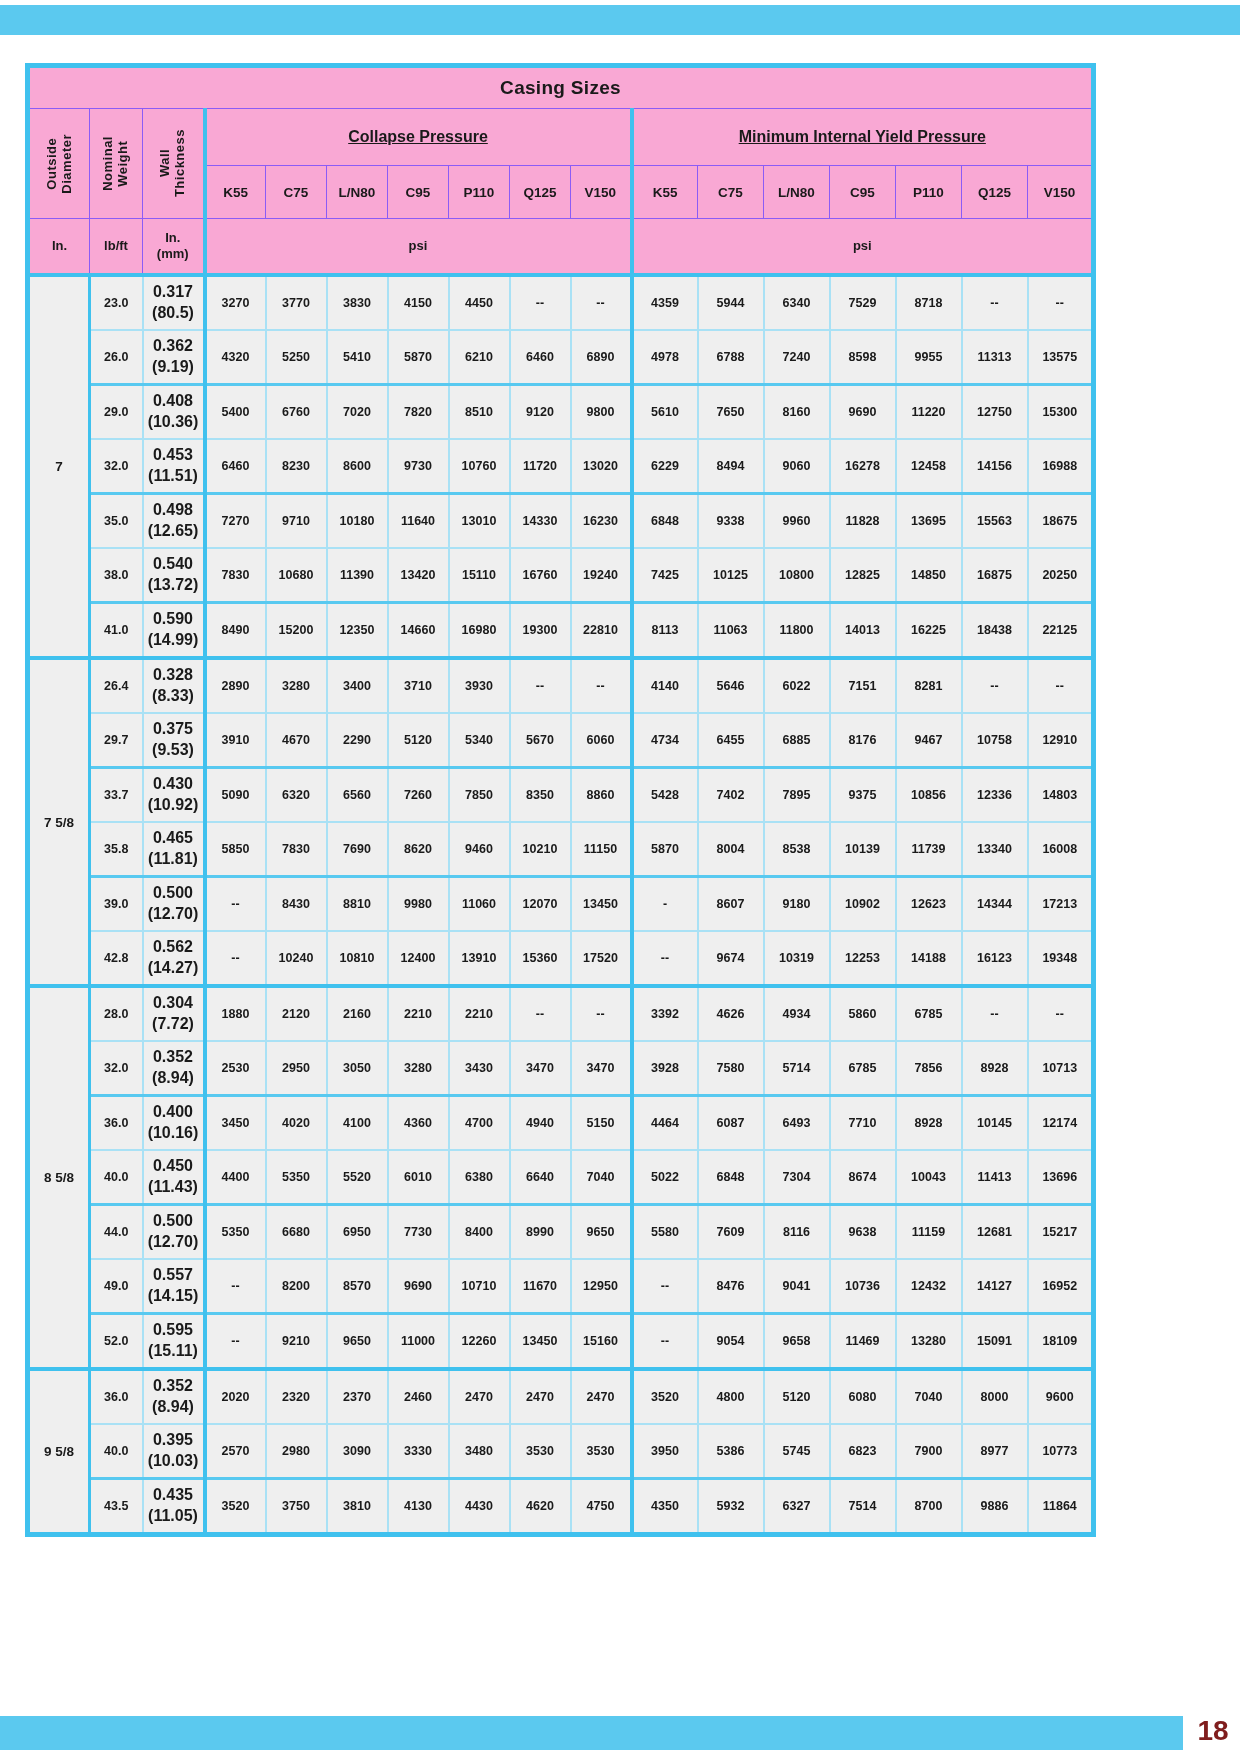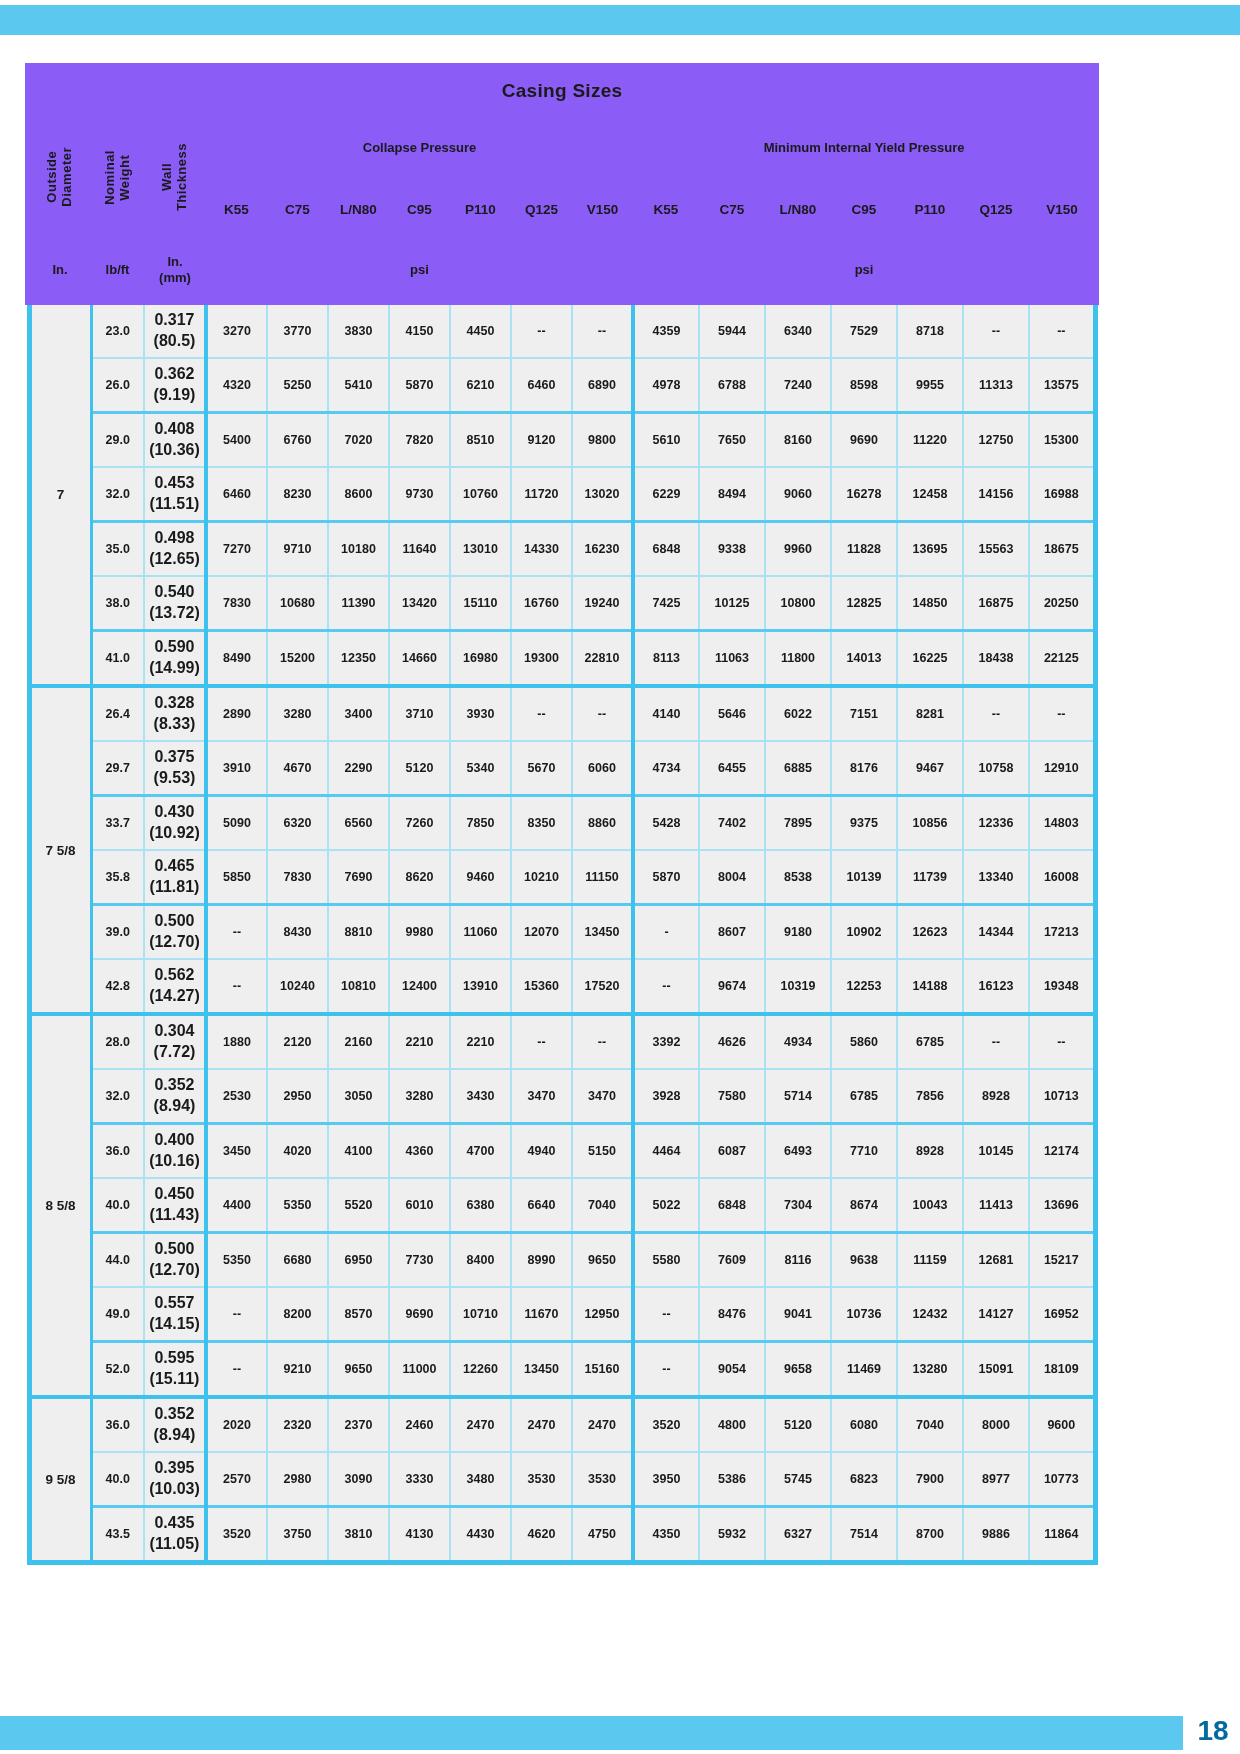--- a/index.html
+++ b/index.html
@@ -3,35 +3,35 @@
 <meta charset="utf-8">
 <style>
   html,body{margin:0;padding:0;}
   body{
     width:1240px;height:1754px;position:relative;background:#ffffff;
     font-family:"Liberation Sans", sans-serif;color:#111;
   }
   .topbar{position:absolute;left:0;top:5px;width:1240px;height:30px;background:#5bc9ef;}
   .bottombar{position:absolute;left:0;top:1716px;width:1183px;height:34px;background:#5bc9ef;}
   .pagenum{position:absolute;left:1190px;top:1715px;width:46px;text-align:center;
-    font-size:28px;font-weight:bold;color:#0369a1;}
+    font-size:28px;font-weight:bold;color:#7f1d1d;}
 
   table.casing{
     position:absolute;left:25px;top:63px;width:1066px;
     border-collapse:collapse;table-layout:fixed;
     border:5px solid #3fc1ee;
   }
   table.casing td{
     text-align:center;vertical-align:middle;font-weight:bold;color:#1a1a1a;
     overflow:hidden;
   }
   
-  td.hdr{background:#8b5cf6;border:8px solid #8b5cf6;}
+  td.hdr{background:#f9a8d4;border:1px solid #8b5cf6;}
   td.title-cell{height:38px;font-size:19px;letter-spacing:0.3px;}
-  td.group-hdr{height:54px;font-size:13px;}
+  td.group-hdr{height:54px;font-size:16px;text-decoration:underline;}
   td.grade-hdr{height:50px;font-size:13.5px;}
   td.units{height:52px;font-size:13px;white-space:pre-line;line-height:1.25;}
   td.rot{height:104px;}
   td.rot .v{
     writing-mode:vertical-rl;transform:rotate(180deg);
     white-space:pre-line;line-height:1.15;
     font-size:13px;font-weight:bold;margin:0 auto;letter-spacing:0.5px;
   }
   
   td.data{

